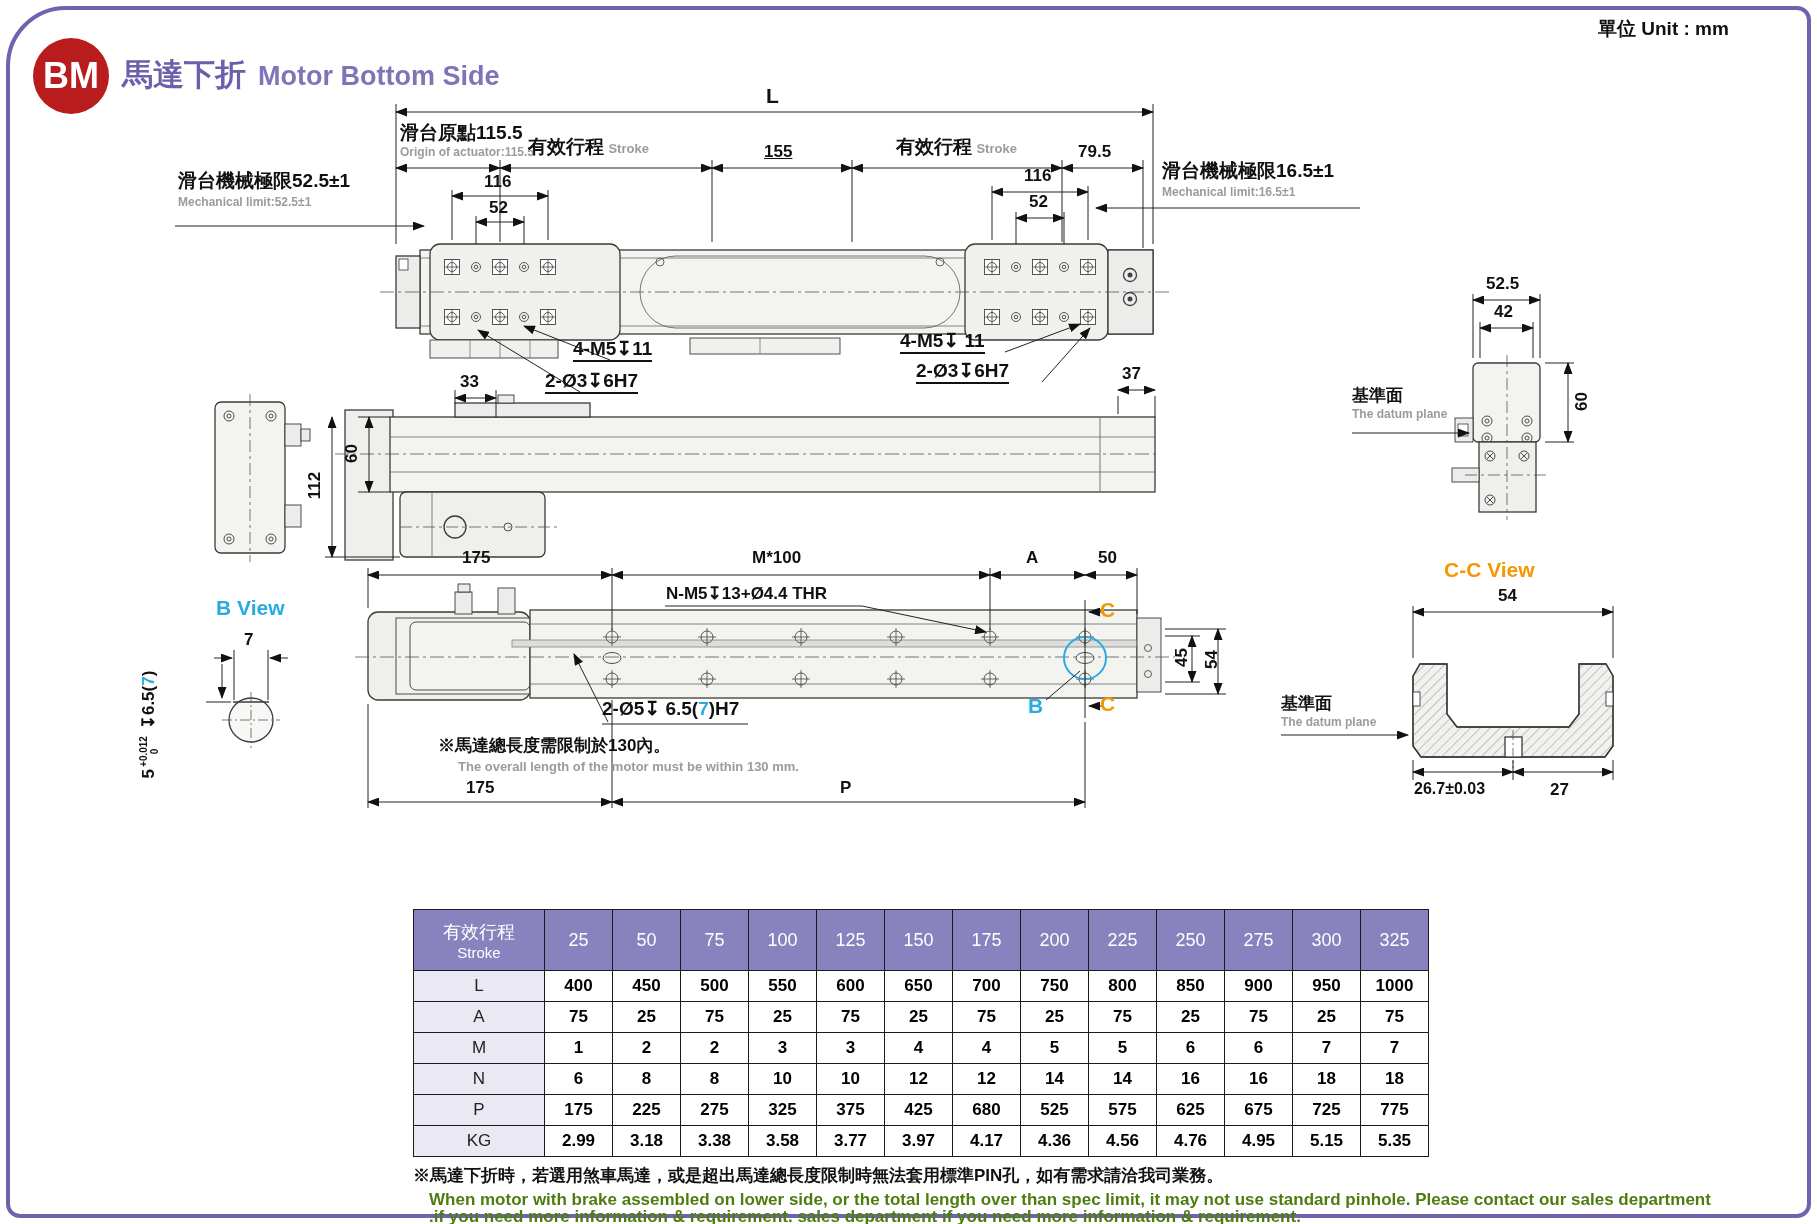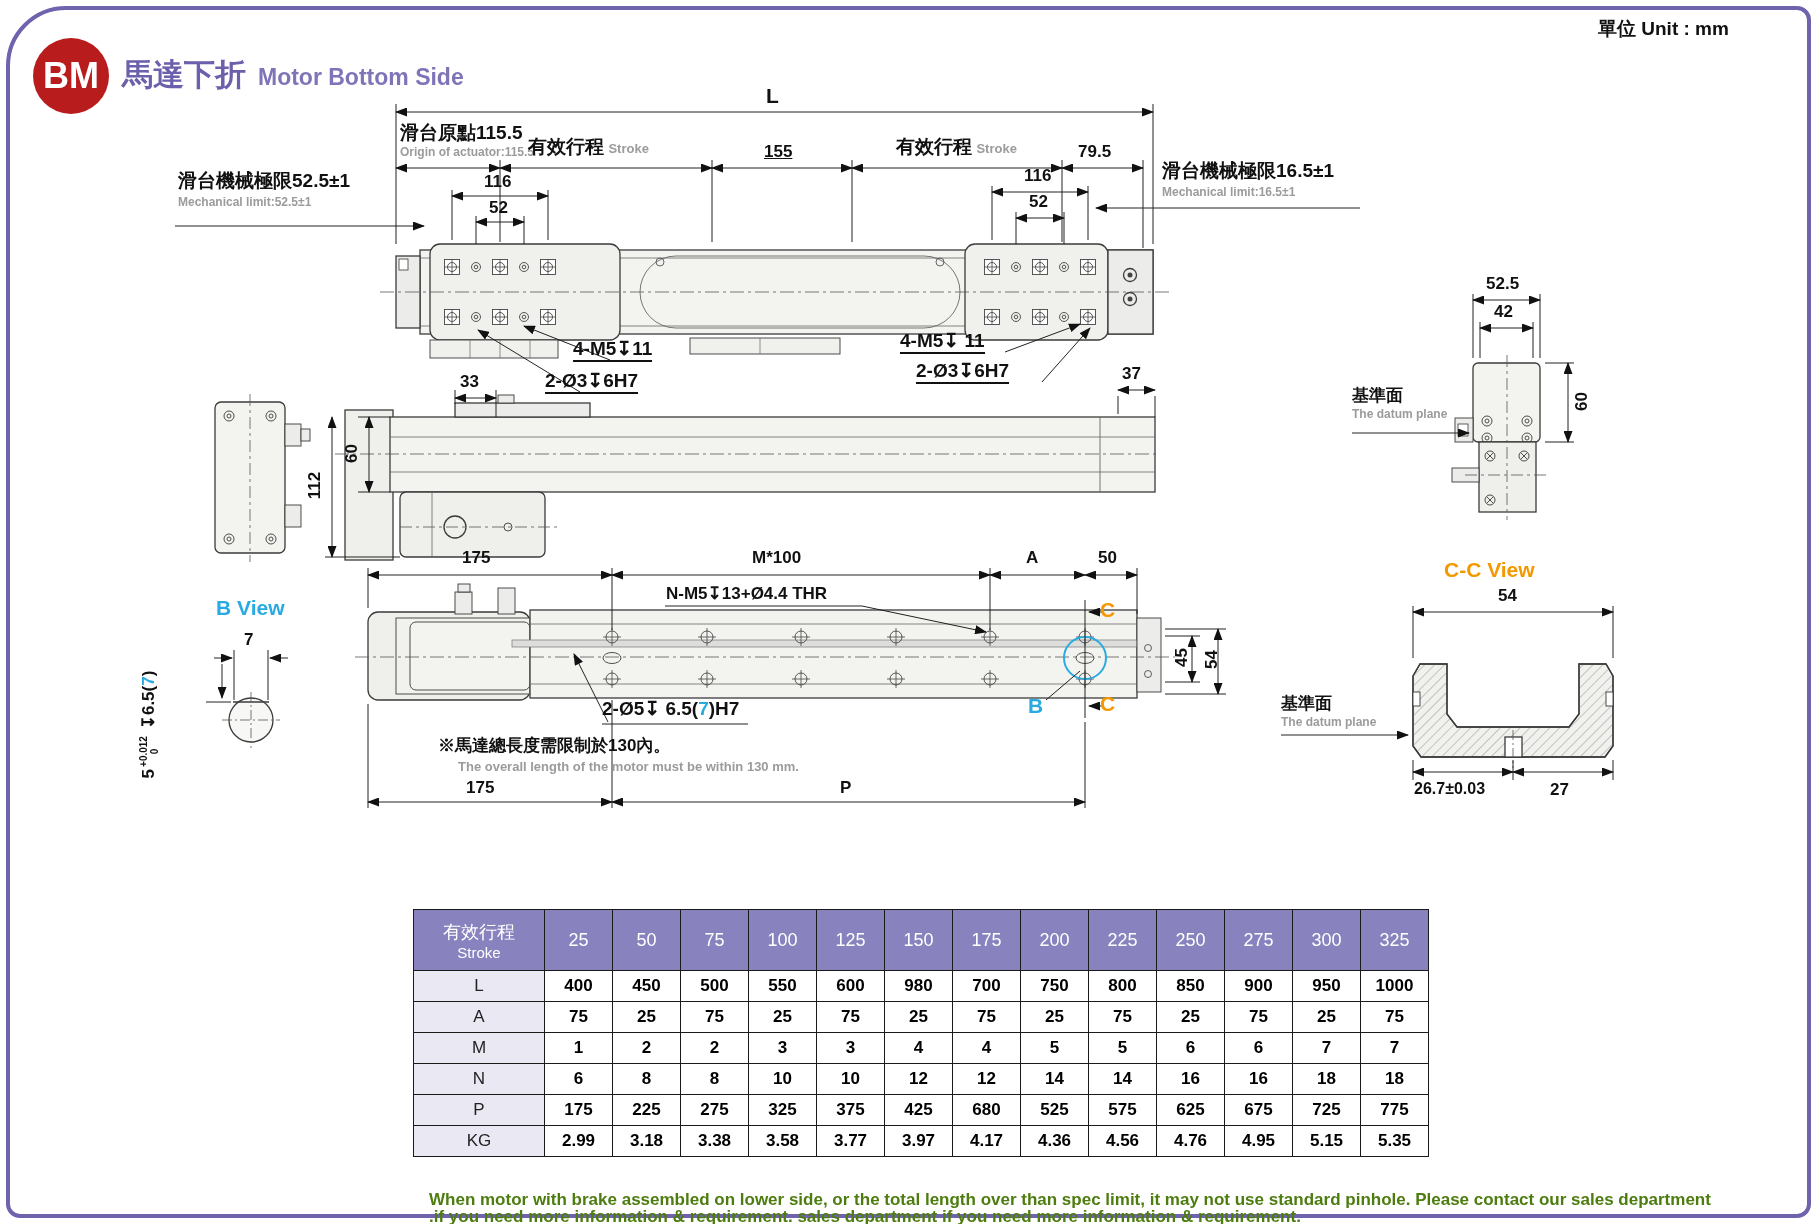--- a/index.html
+++ b/index.html
@@ -17,21 +17,21 @@
   .g13{font-size:13px;color:#9B9B9B;font-weight:bold;}
   .rot{transform:rotate(-90deg);transform-origin:center;text-align:center;}
   .orange{color:#F39800;}
   .blue{color:#29ABE2;}
   .ul{border-bottom:2px solid #111;padding-bottom:1px;}
   .badge{position:absolute;left:33px;top:38px;width:76px;height:76px;border-radius:50%;
          background:#b91c1c;color:#fff;font-size:36px;font-weight:bold;
          display:flex;align-items:center;justify-content:center;}
   .title-row{position:absolute;left:122px;top:54px;display:flex;align-items:baseline;gap:12px;}
   .title-zh{font-size:31px;font-weight:bold;color:#6B60AC;}
-  .title-en{font-size:23px;font-weight:bold;color:#7E74B7;}
+  .title-en{font-size:27px;font-weight:bold;color:#7E74B7;}
   .unit{position:absolute;left:1598px;top:16px;font-size:19px;font-weight:bold;color:#111;}
   .tolstack{display:inline-flex;flex-direction:column;font-size:10px;font-weight:bold;
             vertical-align:middle;line-height:1.05;margin:0 2px;}
   
   #spec-table{position:absolute;left:413px;top:909px;border-collapse:collapse;table-layout:fixed;}
   #spec-table th,#spec-table td{border:1px solid #1a1a1a;text-align:center;padding:0;}
   #spec-table .hcell{background:#8883BE;color:#fff;font-size:18px;font-weight:normal;
                      height:60px;width:67px;}
   #spec-table .hcell.first{width:130px;font-size:18px;}
   #spec-table .hen{font-size:15px;}
@@ -493,21 +493,21 @@
           <th class="hcell">300</th>
           <th class="hcell">325</th>
         </tr>
         <tr>
           <td class="rlab">L</td>
           <td class="rval">400</td>
           <td class="rval">450</td>
           <td class="rval">500</td>
           <td class="rval">550</td>
           <td class="rval">600</td>
-          <td class="rval">980</td>
+          <td class="rval">650</td>
           <td class="rval">700</td>
           <td class="rval">750</td>
           <td class="rval">800</td>
           <td class="rval">850</td>
           <td class="rval">900</td>
           <td class="rval">950</td>
           <td class="rval">1000</td>
         </tr>
         <tr>
           <td class="rlab">A</td>
@@ -585,15 +585,16 @@
           <td class="rval">4.36</td>
           <td class="rval">4.56</td>
           <td class="rval">4.76</td>
           <td class="rval">4.95</td>
           <td class="rval">5.15</td>
           <td class="rval">5.35</td>
         </tr>
       </tbody>
     </table>
 
+  <div class="fn-zh">※馬達下折時，若選用煞車馬達，或是超出馬達總長度限制時無法套用標準PIN孔，如有需求請洽我司業務。</div>
   <div class="fn-en" style="top:1190px;">When motor with brake assembled on lower side, or the total length over than spec limit, it may not use standard pinhole. Please contact our sales department</div>
   <div class="fn-en" style="top:1207px;">.if you need more information &amp; requirement. sales department if you need more information &amp; requirement.</div>
 </div>
 
 </body></html>

